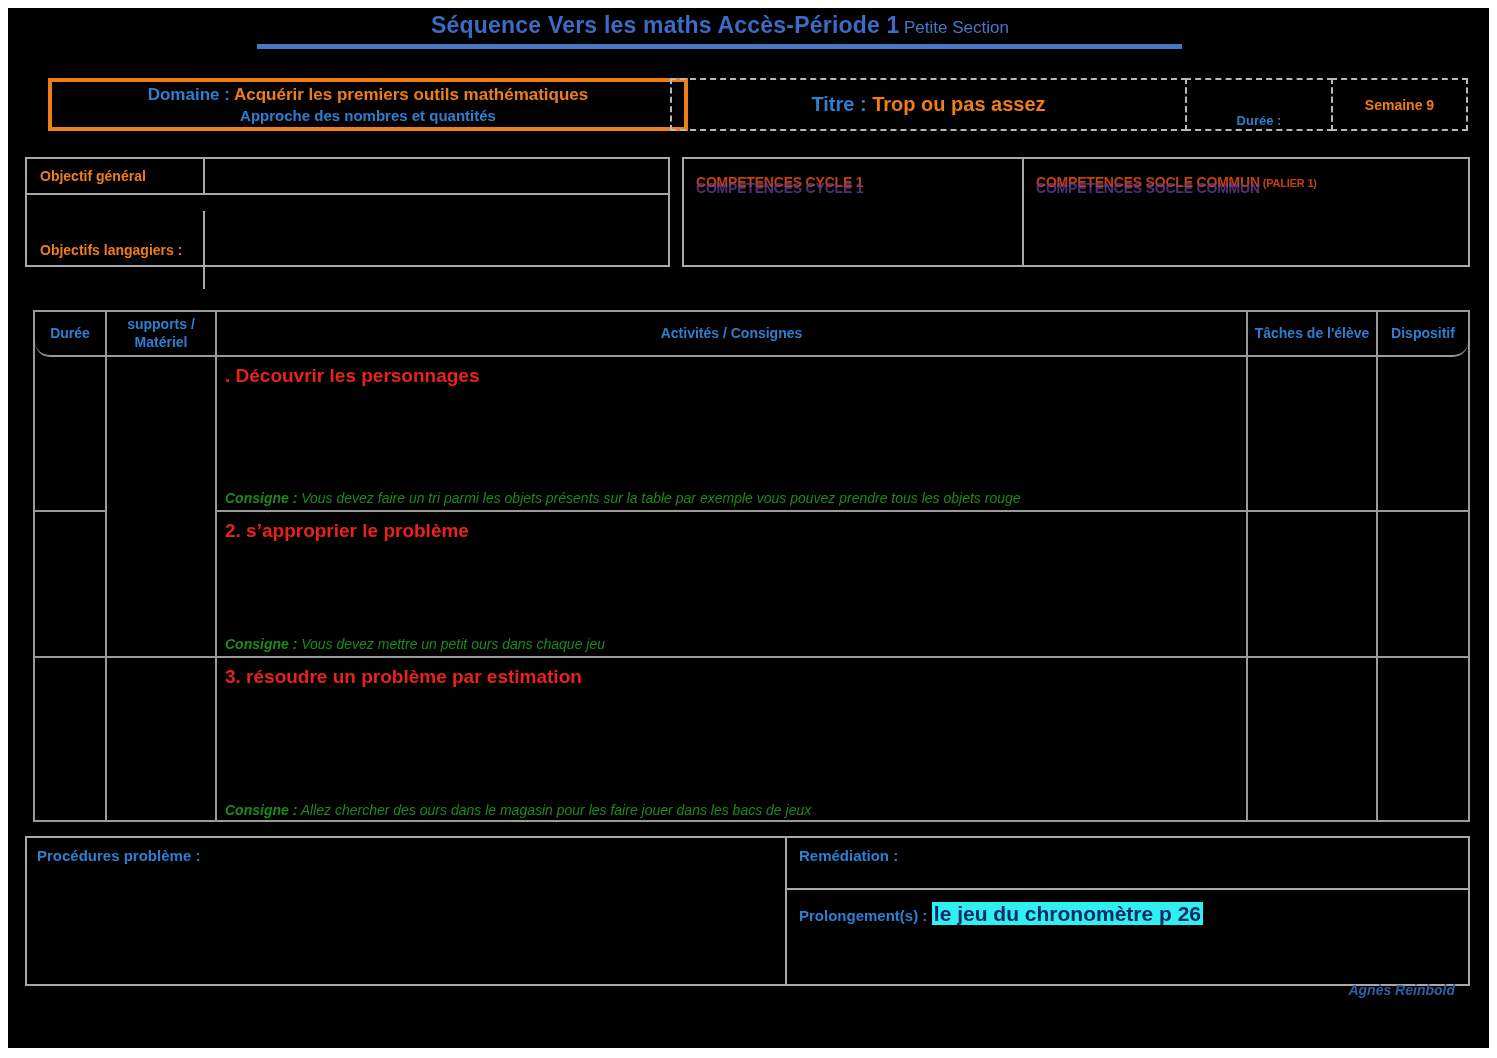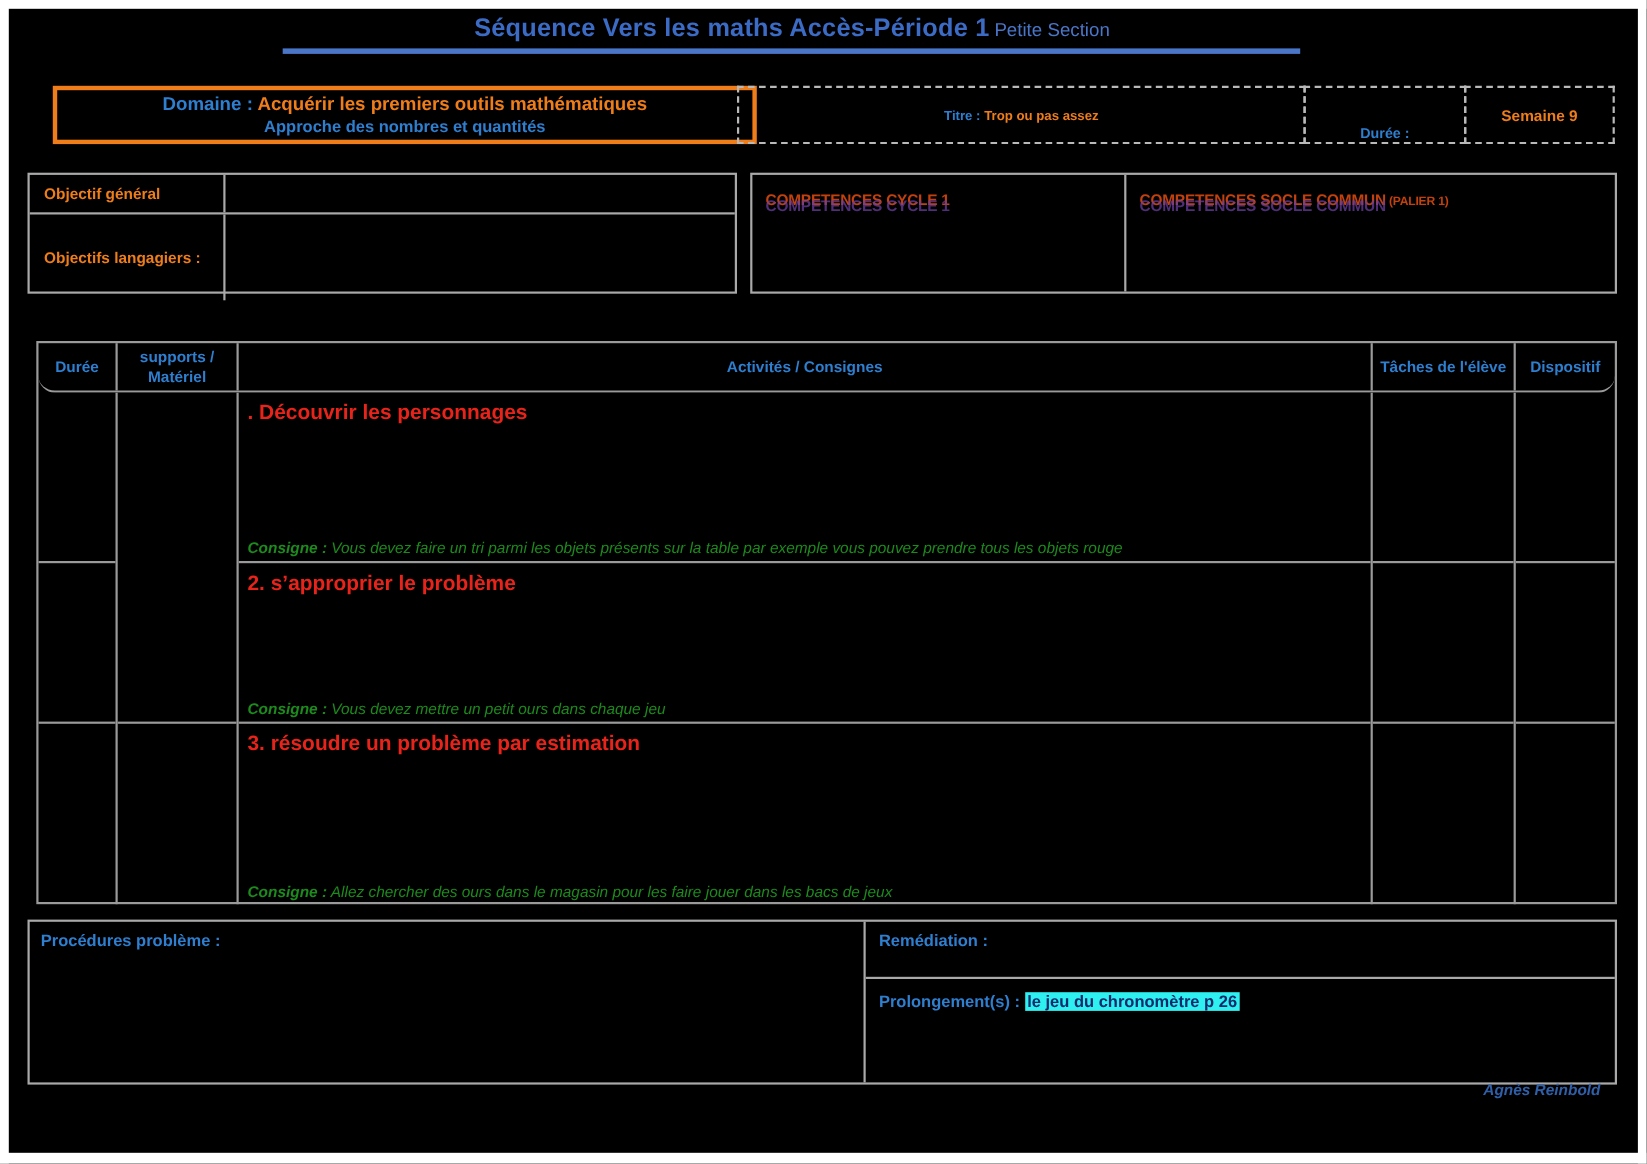--- a/index.html
+++ b/index.html
@@ -56,32 +56,32 @@
   }
   .dash-cell{
     border:2px dashed #b9b9b9;box-sizing:border-box;
     display:flex;align-items:center;justify-content:center;
     margin-left:-2px;
   }
   .dash-cell:first-child{margin-left:0;}
   .cell-titre{width:517px;}
   .cell-duree{width:148px;}
   .cell-semaine{width:137px;}
-  .titre-text{font-size:12px;font-weight:bold;white-space:nowrap;}
+  .titre-text{font-size:20px;font-weight:bold;white-space:nowrap;}
   .duree-text{font-size:13px;font-weight:bold;color:#2f7fd0;white-space:nowrap;margin-top:32px;}
   .semaine-text{font-size:14px;font-weight:bold;color:#ef7d1a;white-space:nowrap;}
 
   
   .obj-table{
     position:absolute;left:25px;top:157px;width:645px;height:110px;
     border:2px solid #a9a9a9;box-sizing:border-box;
   }
   .obj-row{display:flex;box-sizing:border-box;}
   .obj-row.r1{height:36px;border-bottom:2px solid #a9a9a9;}
-  .obj-row.r2{height:78px;}
+  .obj-row.r2{height:78px;margin-top:16px;}
   .obj-label{
     width:178px;box-sizing:border-box;border-right:2px solid #a9a9a9;
     display:flex;align-items:center;padding-left:13px;
     font-size:14px;font-weight:bold;color:#ef7d1a;
   }
   .obj-label.multi{align-items:center;line-height:1.45;}
   .obj-value{flex:1;}
 
   
   .comp-table{
@@ -134,21 +134,21 @@
   .bottom{
     position:absolute;left:25px;top:836px;width:1445px;height:150px;
     border:2px solid #a9a9a9;box-sizing:border-box;display:flex;
   }
   .bot-left{width:760px;box-sizing:border-box;border-right:2px solid #a9a9a9;padding:9px 0 0 10px;}
   .bot-right{flex:1;box-sizing:border-box;display:flex;flex-direction:column;}
   .bot-r1{height:52px;box-sizing:border-box;border-bottom:2px solid #a9a9a9;padding:9px 0 0 12px;}
   .bot-r2{flex:1;padding:12px 0 0 12px;}
   .bot-label{font-size:15px;font-weight:bold;color:#2f7fd0;white-space:nowrap;}
   .hl{
-    background:#2ff0f0;color:#0b2a6b;font-weight:bold;font-size:15px;padding:0 2px;
+    background:#2ff0f0;color:#0b2a6b;font-weight:bold;font-size:21px;padding:0 2px;
   }
   .signature{
     position:absolute;right:42px;top:982px;
     font-size:14px;font-style:italic;font-weight:bold;color:#2f5fa8;white-space:nowrap;
   }
 </style>
 </head>
 <body>
 
 <div class="page">

